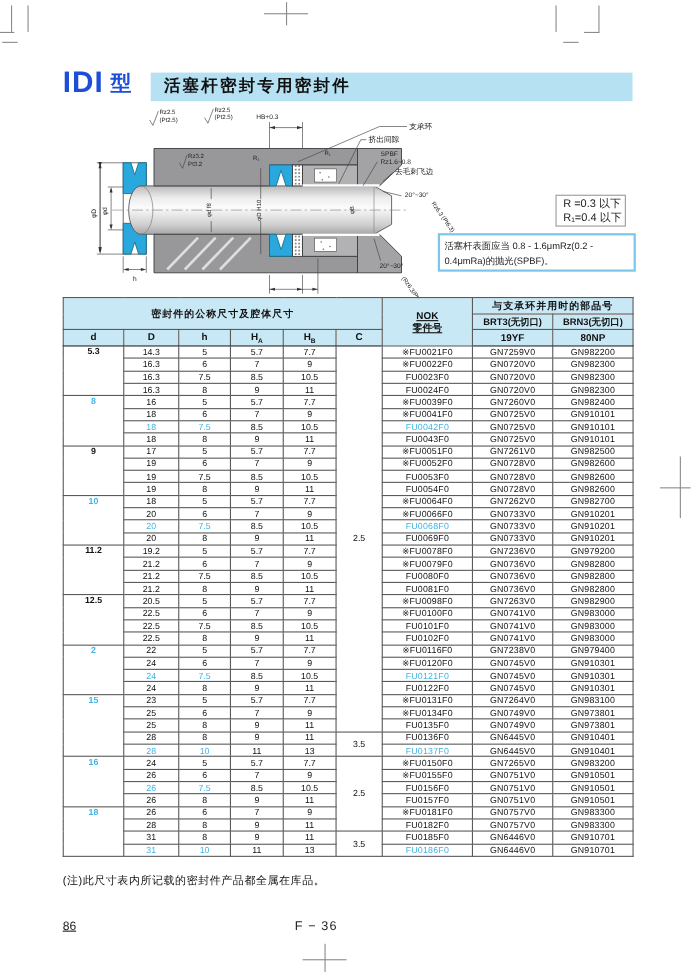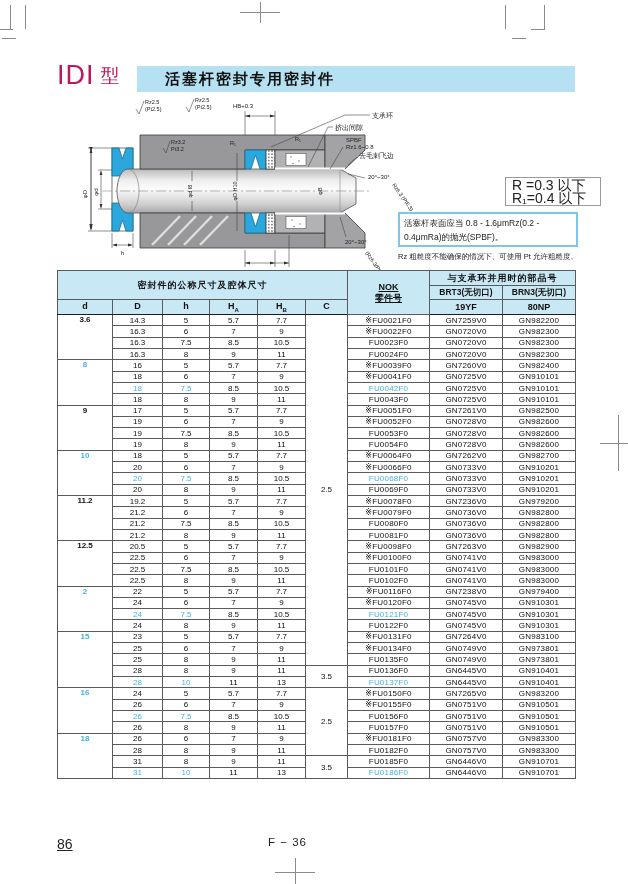--- a/index.html
+++ b/index.html
@@ -4,28 +4,28 @@
 <style>
   html,body{margin:0;padding:0;}
   body{
     width:628px;height:884px;position:relative;background:#ffffff;
     font-family:"Liberation Sans","DejaVu Sans",sans-serif;color:#1a1a1a;
     overflow:hidden;
   }
   
   .reg{position:absolute;background:#8a8a8a;}
   
-  .model{position:absolute;left:57px;top:60px;font-size:27px;font-weight:normal;color:#be185d;letter-spacing:1px;text-align:right;}
+  .model{position:absolute;left:57px;top:60px;font-size:27px;font-weight:bold;color:#1d4ed8;letter-spacing:1px;text-align:right;}
   .model-suffix{font-size:19px;margin-left:6px;vertical-align:2px;}
   .banner{position:absolute;left:137px;top:66px;width:438px;height:26px;background:#b5e1f3;}
-  .banner span{display:inline-block;padding-left:28px;line-height:26px;font-size:15px;font-weight:bold;color:#111;letter-spacing:2px;}
+  .banner span{display:inline-block;padding-left:12px;line-height:26px;font-size:15px;font-weight:bold;color:#111;letter-spacing:2px;}
   
   #diagram{position:absolute;left:40px;top:95px;width:560px;height:186px;}
-  .r-box{position:absolute;left:505px;top:177px;width:96px;height:29px;border:1px solid #9a9a9a;
-         font-size:14px;line-height:13px;padding:1px 0 0 6px;box-sizing:border-box;color:#222;}
+  .r-box{position:absolute;left:505px;top:177px;width:64px;height:29px;border:1px solid #9a9a9a;
+         font-size:10px;line-height:13px;padding:1px 0 0 6px;box-sizing:border-box;color:#222;}
   .surface-box{position:absolute;left:398px;top:212px;width:180px;height:35px;border:2px solid #79c7ea;
          box-sizing:border-box;font-size:8.5px;line-height:14px;padding:2px 4px;color:#222;}
   .bullets{position:absolute;left:398px;top:251px;width:228px;font-size:7.5px;line-height:11px;color:#222;}
   
   table.main{position:absolute;left:57px;top:270px;border-collapse:collapse;table-layout:fixed;
              font-size:8px;color:#111;}
   table.main th,table.main td{border:0.8px solid #5a5a5a;text-align:center;padding:0;overflow:hidden;white-space:nowrap;}
   table.main thead th{background:#c9e8f6;font-weight:bold;}
   th.grp{font-size:9px;letter-spacing:1px;}
   th.nokh{font-size:9px;line-height:11px;text-decoration:underline;}
@@ -37,21 +37,21 @@
   td.c-cell{font-size:8.5px;margin-top:21px;}
   td.pn,td.nok{font-size:7.6px;letter-spacing:0.2px;}
   .blue{color:#3fb4e6;}
   tr.block-start td{border-top:1px solid #1d1d1d;}
   table.main{border:1.4px solid #1d1d1d;}
   thead tr.hr3 th{border-bottom:1.2px solid #1d1d1d;}
   sub.colsub{font-size:6px;}
   
   .footnotes{position:absolute;left:57px;top:794px;font-size:10px;line-height:15px;color:#111;letter-spacing:0.5px;}
   .footnotes .l2{padding-left:22px;}
-  .footer-left{position:absolute;left:57px;top:836px;font-size:14px;color:#222;text-decoration:underline;}
+  .footer-left{position:absolute;left:57px;top:836px;font-size:11px;color:#222;text-decoration:underline;}
   .footer-center{position:absolute;left:268px;top:836px;font-size:11.5px;color:#222;letter-spacing:1px;}
   
   text{font-family:"Liberation Sans","DejaVu Sans",sans-serif;fill:#222;}
   .t55{font-size:5.5px;} .t6{font-size:6px;} .t7{font-size:7px;}
 </style>
 </head>
 <body>
 
 <div class="reg" style="left:10px;top:5px;width:1px;height:24px;"></div>
 <div class="reg" style="left:0;top:29px;width:13px;height:1px;"></div>
@@ -228,21 +228,20 @@
 </svg>
 
 <div class="r-box">
   <div>R =0.3 以下</div>
   <div>R₁=0.4 以下</div>
 </div>
 <div class="surface-box">
   <span>活塞杆表面应当 0.8 - 1.6μmRz(0.2 - 0.4μmRa)的抛光(SPBF)。</span>
 </div>
 <div class="bullets">
-  <div>Rz 粗糙度不能确保的情况下、可使用 Pt 允许粗糙度。</div>
 </div>
 
 <table class="main">
   <colgroup>
     <col style="width:55px">
       <col style="width:50px">
       <col style="width:47px">
     <col style="width:48px">
       <col style="width:48px">
       <col style="width:42px">
@@ -269,21 +268,21 @@
       <th><span>h</span><sub class="colsub"></sub></th>
       <th><span>H</span><sub class="colsub">A</sub></th>
       <th><span>H</span><sub class="colsub">B</sub></th>
       <th><span>C</span><sub class="colsub"></sub></th>
       <th>19YF</th>
       <th>80NP</th>
     </tr>
   </thead>
   <tbody>
       <tr class="drow block-start">
-        <td class="d-cell" rowspan="4">3.6</td>
+        <td class="d-cell" rowspan="4">5.3</td>
         <td>14.3</td>
         <td>5</td>
         <td>5.7</td>
         <td>7.7</td>
         <td class="c-cell" rowspan="31">2.5</td>
         <td class="nok">※FU0021F0</td>
         <td class="pn">GN7259V0</td>
         <td class="pn">GN982200</td>
       </tr>
       <tr class="drow">
@@ -655,16 +654,17 @@
         <td>11</td>
         <td>13</td>
         <td class="nok blue">FU0186F0</td>
         <td class="pn">GN6446V0</td>
         <td class="pn">GN910701</td>
       </tr>
     </tbody>
 </table>
 
 <div class="footnotes">
+  <div class="l1">(注)此尺寸表内所记载的密封件产品都全属在库品。</div>
 </div>
 
 <div class="footer-left">86</div>
 <div class="footer-center">F − 36</div>
 
 </body></html>

